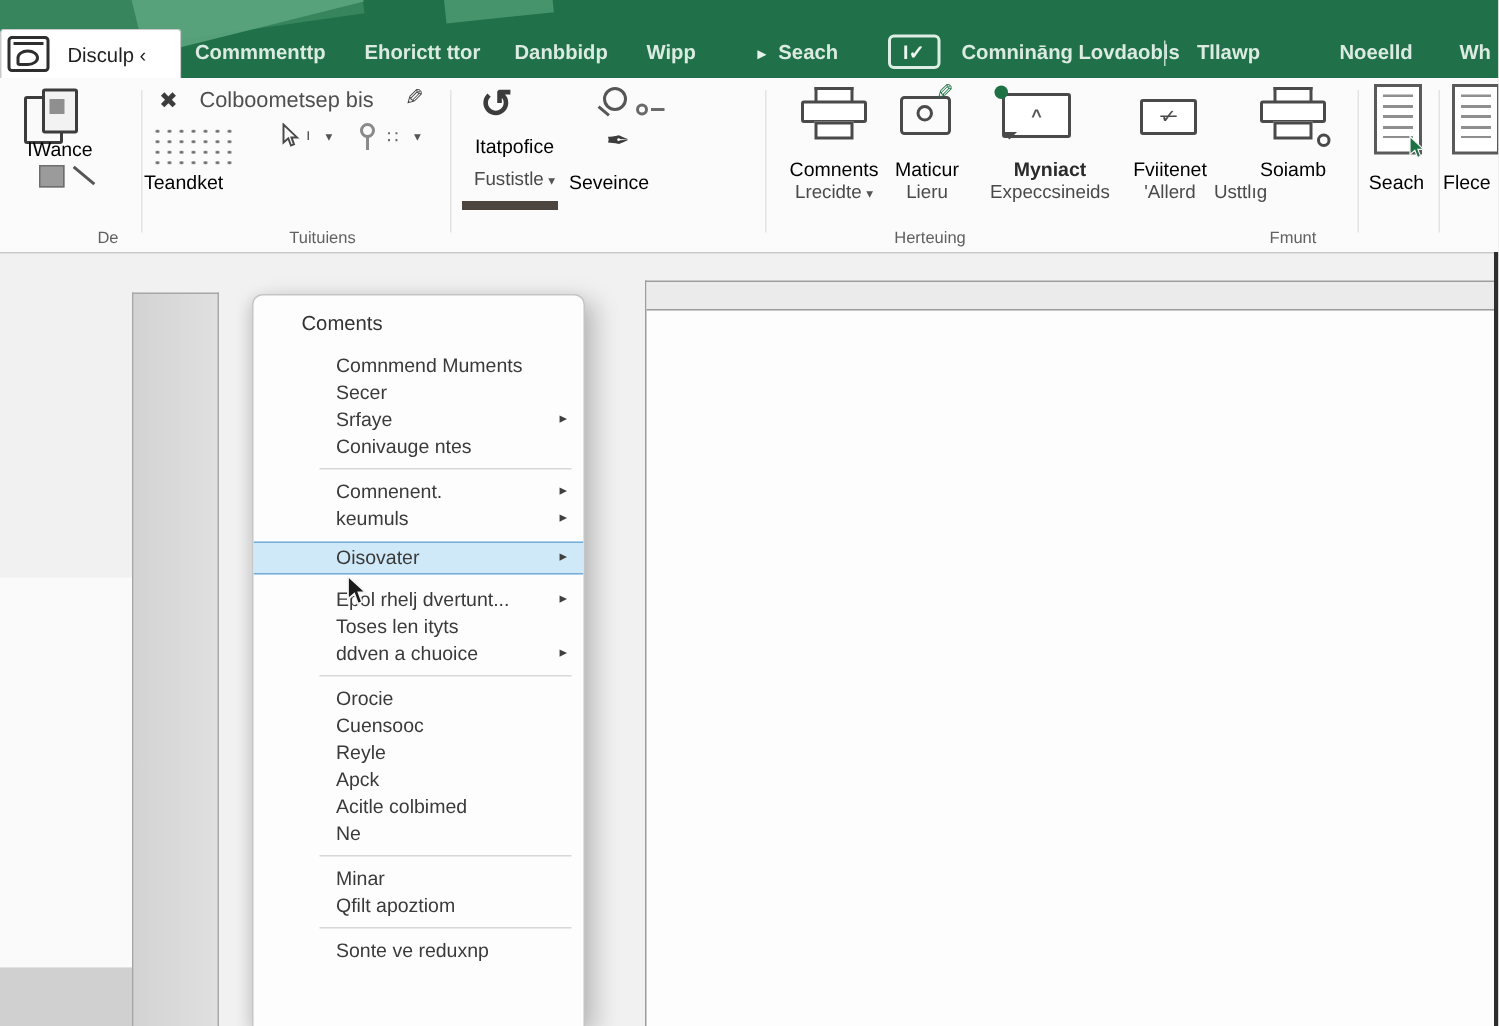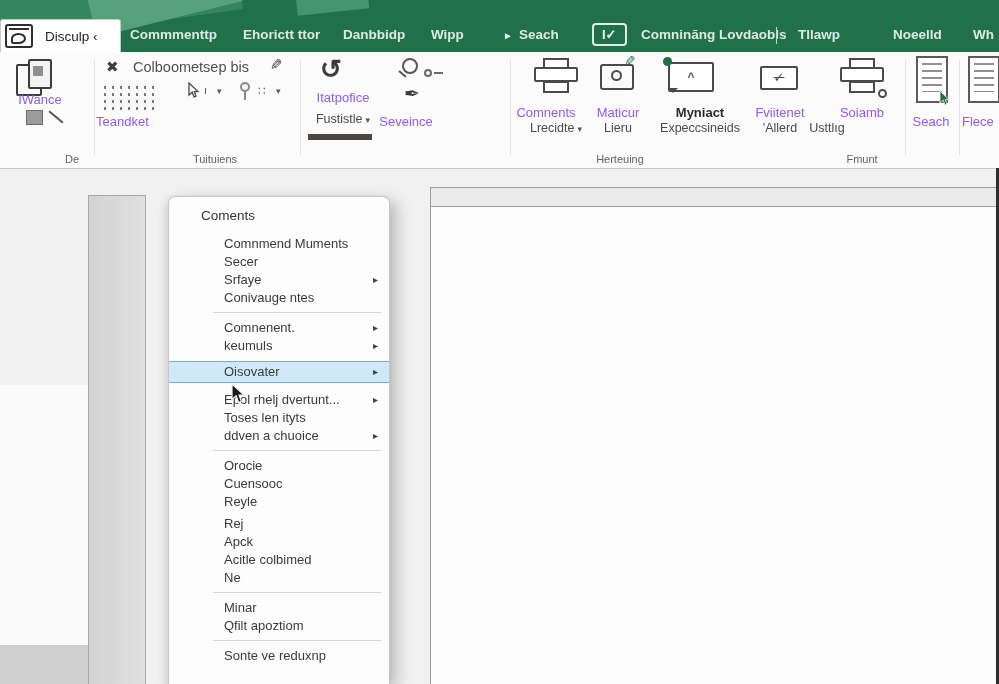--- a/index.html
+++ b/index.html
@@ -21,21 +21,21 @@
   .tab{position:absolute;top:20px;height:32px;line-height:30px;color:#dcebe2;font-size:13.5px;font-weight:600;white-space:nowrap;}
   .flag{margin-right:6px;font-size:10px;color:#e8f3ec;}
   .iv-box{position:absolute;left:592px;top:23px;height:23px;line-height:19px;padding:0 8px;border:2px solid #dfeee5;
           border-radius:4px;color:#eef6f1;font-size:13px;font-weight:700;box-sizing:border-box;}
   .tab-sep{position:absolute;top:27px;width:1px;height:17px;background:#bcd8c8;}
 
   
   .ribbon{position:absolute;left:0;top:52px;width:999px;height:116px;background:#fbfbfb;border-bottom:1px solid #c9c9c9;}
   .rdiv{position:absolute;top:8px;height:95px;width:1px;background:#e3e3e3;}
   .grp-label{position:absolute;bottom:3px;font-size:11px;color:#616161;text-align:center;}
-  .rlabel{position:absolute;font-size:13px;color:#8b5cf6;text-align:center;white-space:nowrap;}
+  .rlabel{position:absolute;font-size:13px;color:#000000;text-align:center;white-space:nowrap;}
   .rlabel.sub{font-size:12.5px;color:#4a4a4a;}
   .rlabel.bold{font-weight:700;color:#2b2b2b;}
   .caret{font-size:9px;color:#555;margin-left:3px;}
   .glyph{position:absolute;color:#3c3c3c;}
 
   .clip-back{position:absolute;left:16px;top:12px;width:26px;height:32px;border:2px solid #3c3c3c;border-radius:2px;background:#fafafa;box-sizing:border-box;}
   .clip-front{position:absolute;left:28px;top:7px;width:24px;height:30px;border:2px solid #3c3c3c;border-radius:2px;background:#f2f2f2;box-sizing:border-box;}
   .clip-front::before{content:"";position:absolute;left:3px;top:5px;width:10px;height:10px;background:#8f8f8f;}
   .sq-icon{position:absolute;left:26px;top:58px;width:15px;height:13px;background:#9b9b9b;border:1px solid #6e6e6e;}
   .diag{position:absolute;left:47px;top:64px;width:18px;height:2px;background:#555;transform:rotate(40deg);}
@@ -174,21 +174,21 @@
       <div class="rlabel" style="left:364px;top:62px;width:84px;">Seveince</div>
     </div>
     <div class="rdiv" style="left:510px;"></div>
 
     <div>
       <div class="printer" style="left:534px;top:6px;">
         <div class="pt"></div>
           <div class="pb"></div>
           <div class="po"></div>
       </div>
-      <div class="rlabel" style="left:492px;top:53px;width:92px;padding-left:8px;">Comnents</div>
+      <div class="rlabel" style="left:510px;top:53px;width:92px;">Comnents</div>
       <div class="rlabel sub" style="left:514px;top:69px;width:84px;">
         <span>Lrecidte</span><span class="caret">▾</span>
       </div>
     </div>
     <div>
       <div class="camera"></div>
       <span class="camera-pen">✎</span>
       <div class="rlabel" style="left:582px;top:53px;width:72px;">Maticur</div>
       <div class="rlabel sub" style="left:582px;top:69px;width:72px;">Lieru</div>
     </div>
@@ -262,21 +262,20 @@
 
     <div class="menu-item"><span>Epol rhelj dvertunt...</span><span class="arrow">▸</span></div>
     <div class="menu-item"><span>Toses len ityts</span></div>
     <div class="menu-item"><span>ddven a chuoice</span><span class="arrow">▸</span></div>
 
     <div class="menu-sep"></div>
 
     <div class="menu-item"><span>Orocie</span></div>
     <div class="menu-item"><span>Cuensooc</span></div>
     <div class="menu-item"><span>Reyle</span></div>
-    <div class="menu-item mt4"><span>Rej</span></div>
     <div class="menu-item"><span>Apck</span></div>
     <div class="menu-item"><span>Acitle colbimed</span></div>
     <div class="menu-item"><span>Ne</span></div>
 
     <div class="menu-sep"></div>
 
     <div class="menu-item"><span>Minar</span></div>
     <div class="menu-item"><span>Qfilt apoztiom</span></div>
 
     <div class="menu-sep"></div>

